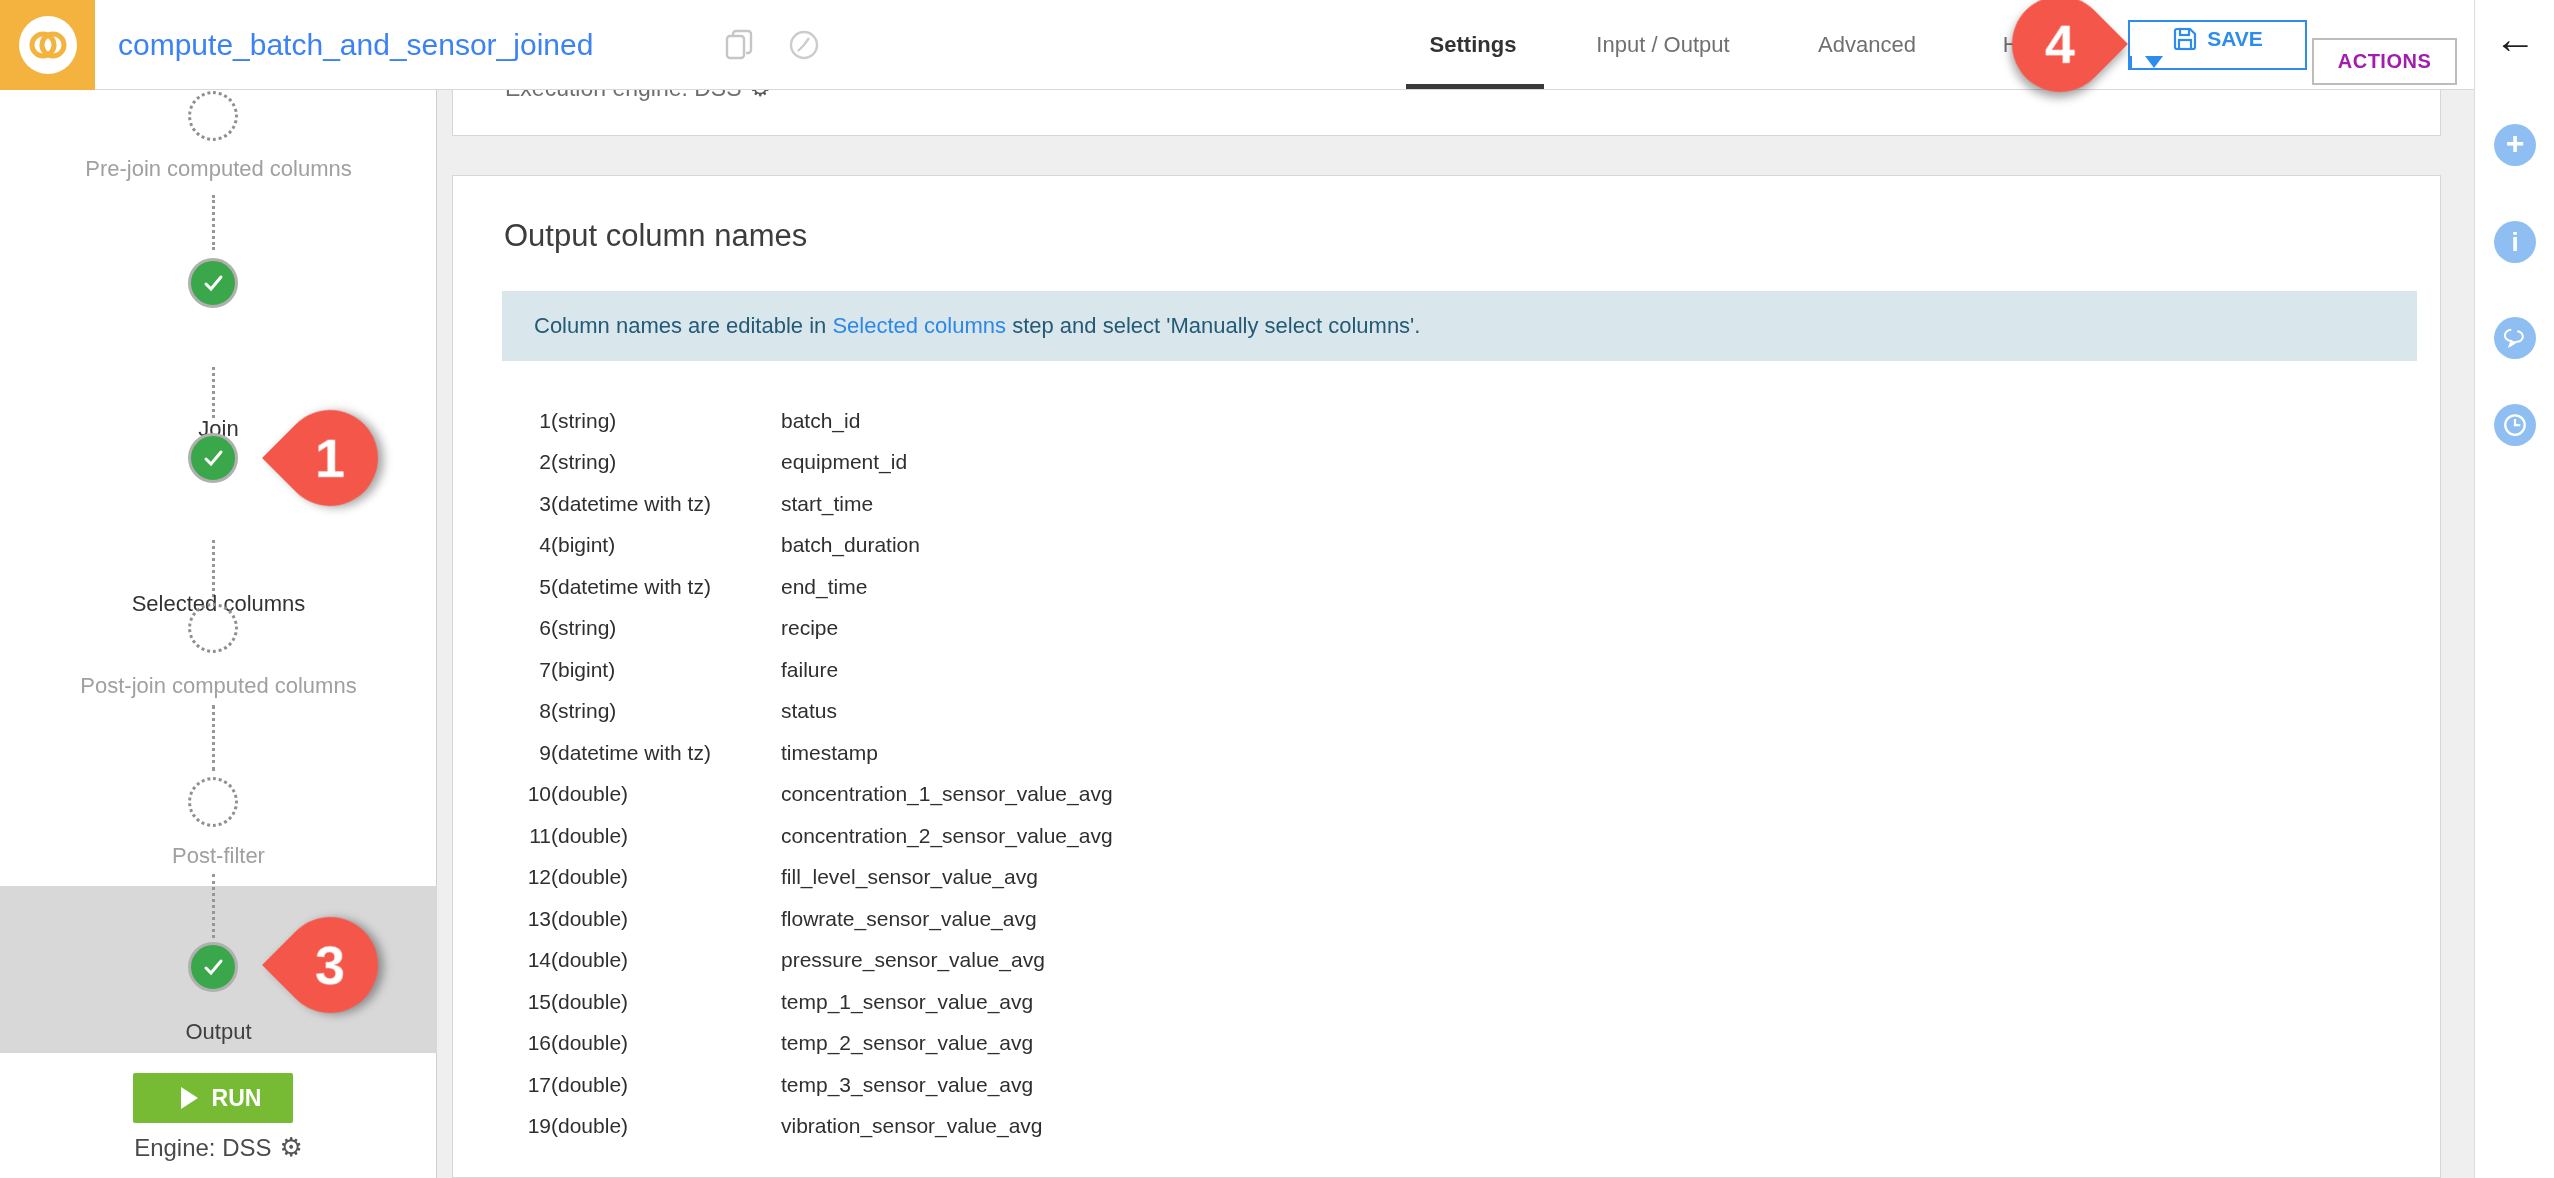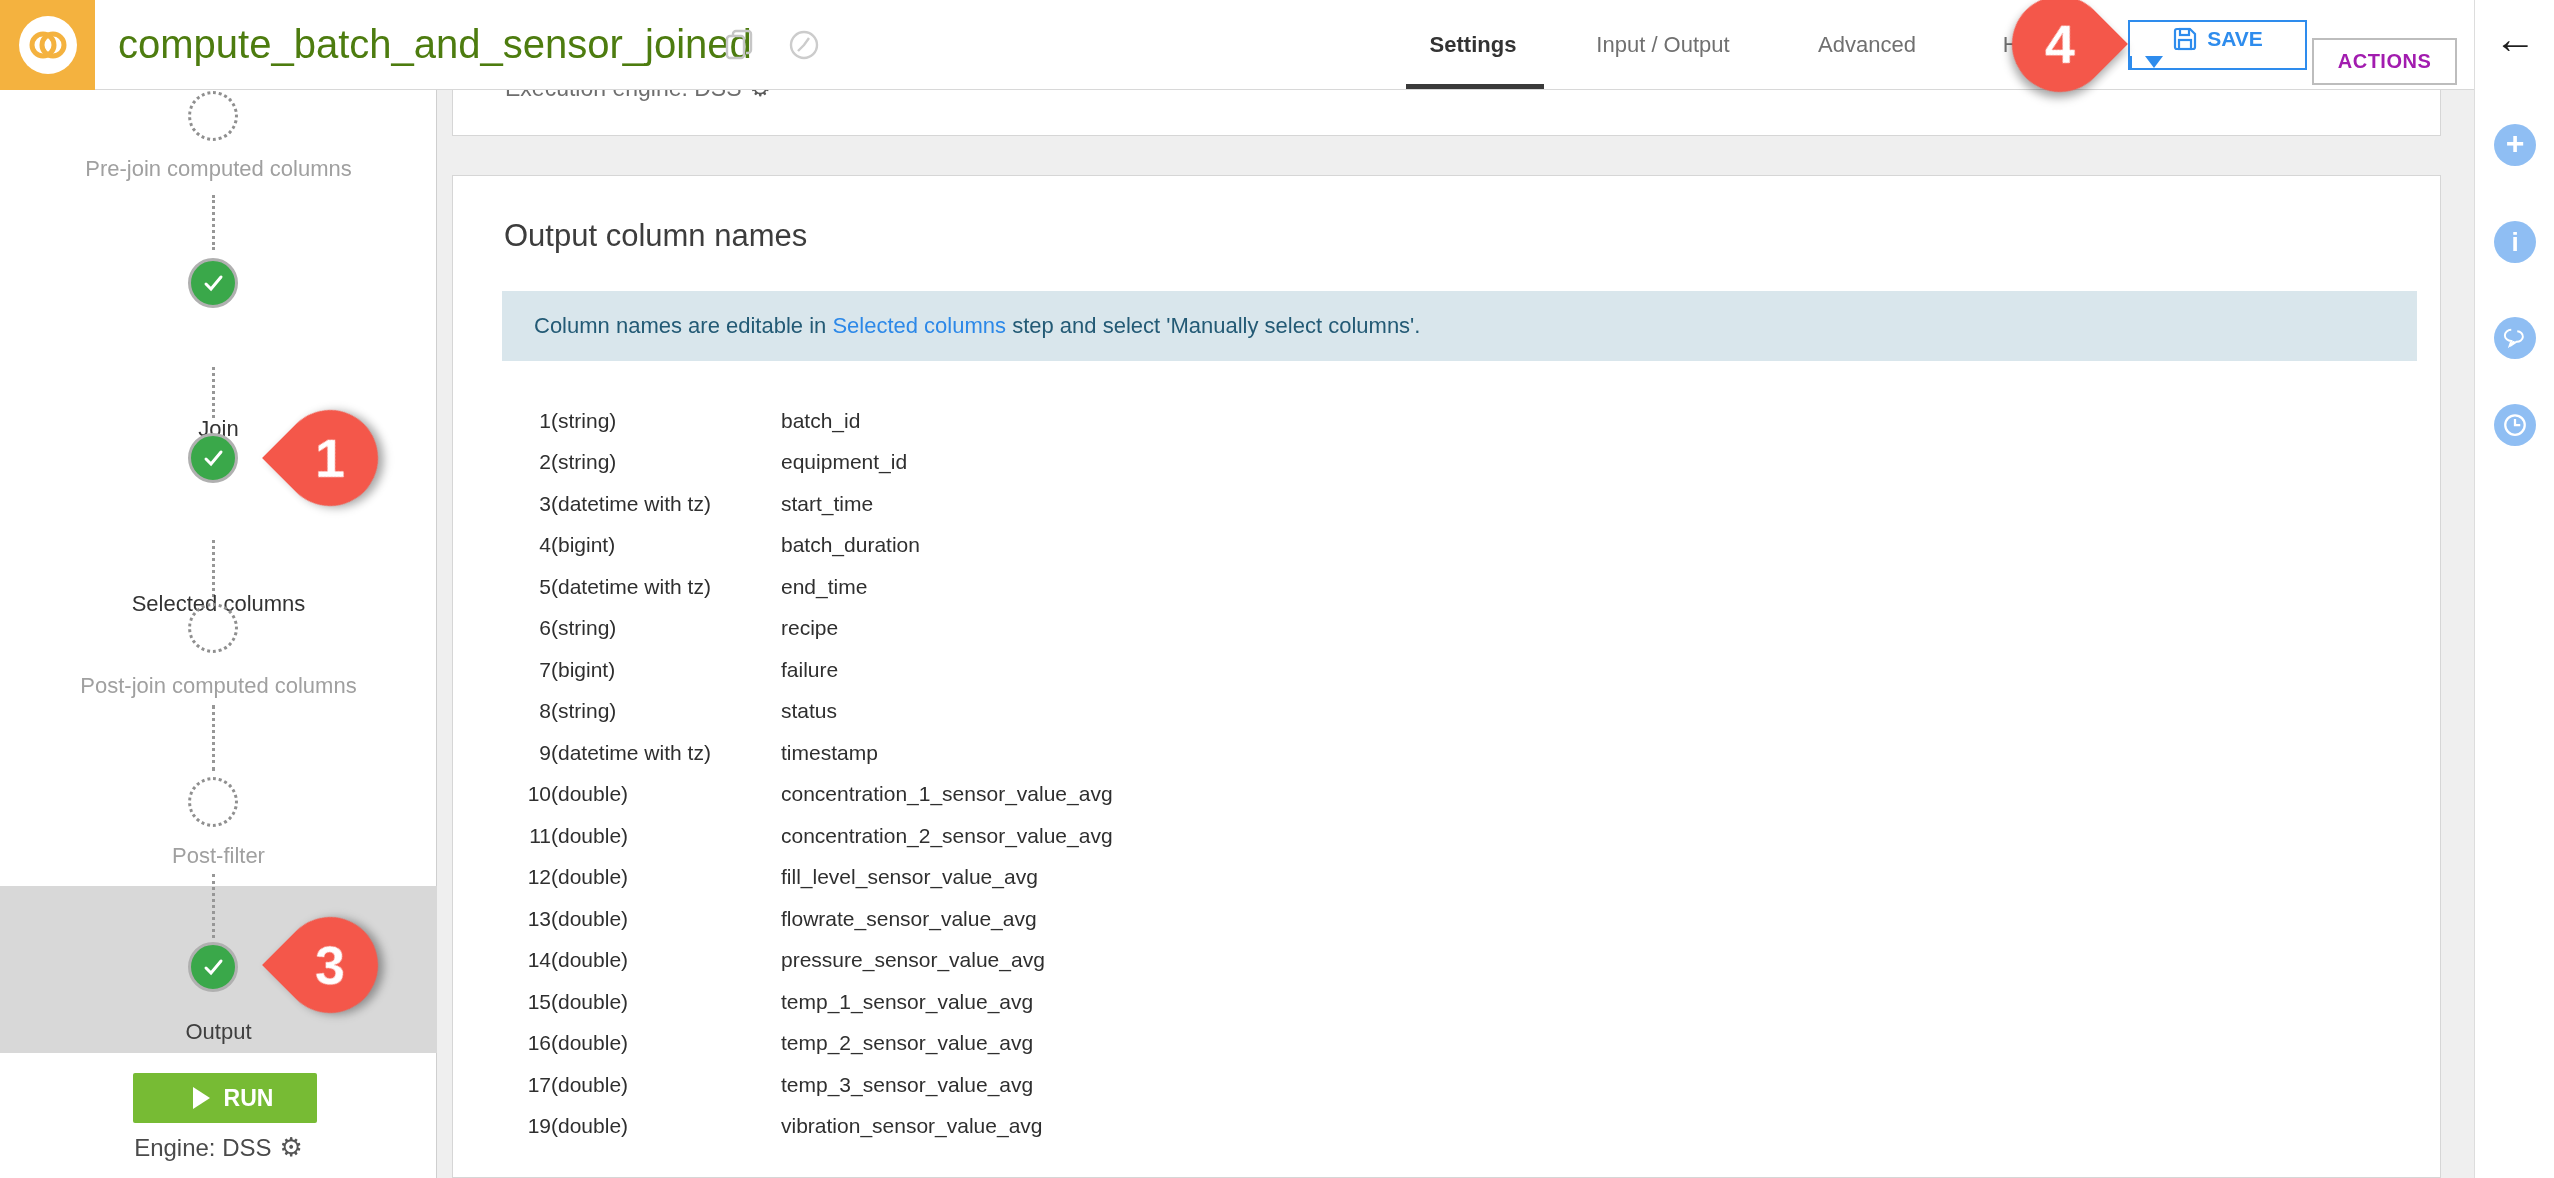--- a/index.html
+++ b/index.html
@@ -28,21 +28,21 @@
   .column-list{position:absolute; left:0; top:224px; width:100%;}
   .col-row{position:relative; height:41.5px; display:flex; align-items:center; font-size:21px; color:#2f2f2f;}
   .col-num{width:98px; text-align:right; flex:none;}
   .col-type{flex:none;}
   .col-name{position:absolute; left:328px;}
 
   
   header{position:absolute; left:0; top:0; width:2474px; height:90px; background:#fff; border-bottom:1px solid #d8d8d8; z-index:20;}
   .logo{position:absolute; left:0; top:0; width:95px; height:90px; background:var(--logo-orange); display:flex; align-items:center; justify-content:center;}
   .logo-circle{width:58px; height:58px; border-radius:50%; background:#fff; display:flex; align-items:center; justify-content:center;}
-  .app-title{position:absolute; left:118px; top:0; height:89px; line-height:89px; font-size:40px; color:#4d7c0f; white-space:nowrap;}
+  .app-title{position:absolute; left:118px; top:0; height:89px; line-height:89px; font-size:30px; color:#3b82f6; white-space:nowrap;}
   .hdr-icon{position:absolute; top:29px;}
   .copy-ic{left:725px;} .compass-ic{left:788px;}
   .tab{position:absolute; top:0; height:89px; line-height:89px; font-size:22px; color:#707070; transform:translateX(-50%); cursor:pointer; white-space:nowrap;}
   .tab.active{color:#333; font-weight:bold;}
   .tab-underline{position:absolute; left:1406px; bottom:0; width:138px; height:5px; background:#3a3a3a;}
   .save-btn{position:absolute; left:2128px; top:20px; width:179px; height:50px; border:2px solid var(--accent-blue); background:#fff; display:flex; cursor:pointer; padding:0;flex-direction:column;}
   .save-main{flex:1; display:flex; align-items:center; justify-content:center; gap:9px; color:var(--accent-blue); font-weight:bold; font-size:21px; font-family:"Liberation Sans", sans-serif;}
   .save-caret{width:45px; border-left:2px solid var(--accent-blue); display:flex; align-items:center; justify-content:center;}
   .caret-down{width:0; height:0; border-left:9px solid transparent; border-right:9px solid transparent; border-top:12px solid var(--accent-blue);}
   .actions-btn{position:absolute; left:2312px; top:21px; width:145px; height:47px; background:#fff; border:2px solid #bdbdbd;
@@ -51,21 +51,21 @@
   
   .sidebar{position:absolute; left:0; top:90px; width:437px; height:1088px; background:#fff; border-right:1px solid #cfcfcf; z-index:5;}
   .active-band{position:absolute; left:0; top:796px; width:437px; height:167px; background:#d8d8d8;}
   .conn{position:absolute; left:212px; width:0; border-left:3px dotted #979797;}
   .step-circle{position:absolute; left:188px; width:50px; height:50px; border-radius:50%; cursor:pointer;}
   .step-circle.done{background:var(--step-green); border:3px solid #b0b0b0; display:flex; align-items:center; justify-content:center;}
   .step-circle.empty{border:3px dotted #8f8f8f; background:transparent;}
   .step-label{position:absolute; left:0; width:437px; text-align:center; font-size:22px; color:#333; cursor:pointer;}
   .step-label.muted{color:#a0a0a0;}
   .step-label.strong{font-weight:normal; color:#3f3f3f;}
-  .run-btn{position:absolute; left:133px; top:983px; width:184px; height:50px; background:var(--run-green); border:none; border-radius:2px;
+  .run-btn{position:absolute; left:133px; top:983px; width:160px; height:50px; background:var(--run-green); border:none; border-radius:2px;
            color:#fff; font-weight:bold; font-size:23px; display:flex; align-items:center; justify-content:center; gap:14px; cursor:pointer; font-family:"Liberation Sans", sans-serif;padding-left:16px;}
   .play-tri{width:0; height:0; border-top:11px solid transparent; border-bottom:11px solid transparent; border-left:17px solid #fff;}
   .engine-row{position:absolute; left:0; top:1042px; width:437px; text-align:center; font-size:24px; color:#4a4a4a;}
   .engine-row .gear{font-size:26px; color:#555; margin-left:8px; cursor:pointer;}
 
   
   .callout{position:absolute; width:96px; height:96px; background:var(--callout-red); display:flex; align-items:center; justify-content:center;
            filter:drop-shadow(3px 5px 5px rgba(0,0,0,.35)); z-index:30;}
   .callout span{color:#fff; font-weight:bold; font-size:54px;}
   .callout-left{border-radius:0 50% 50% 50%; transform:rotate(-45deg);}

